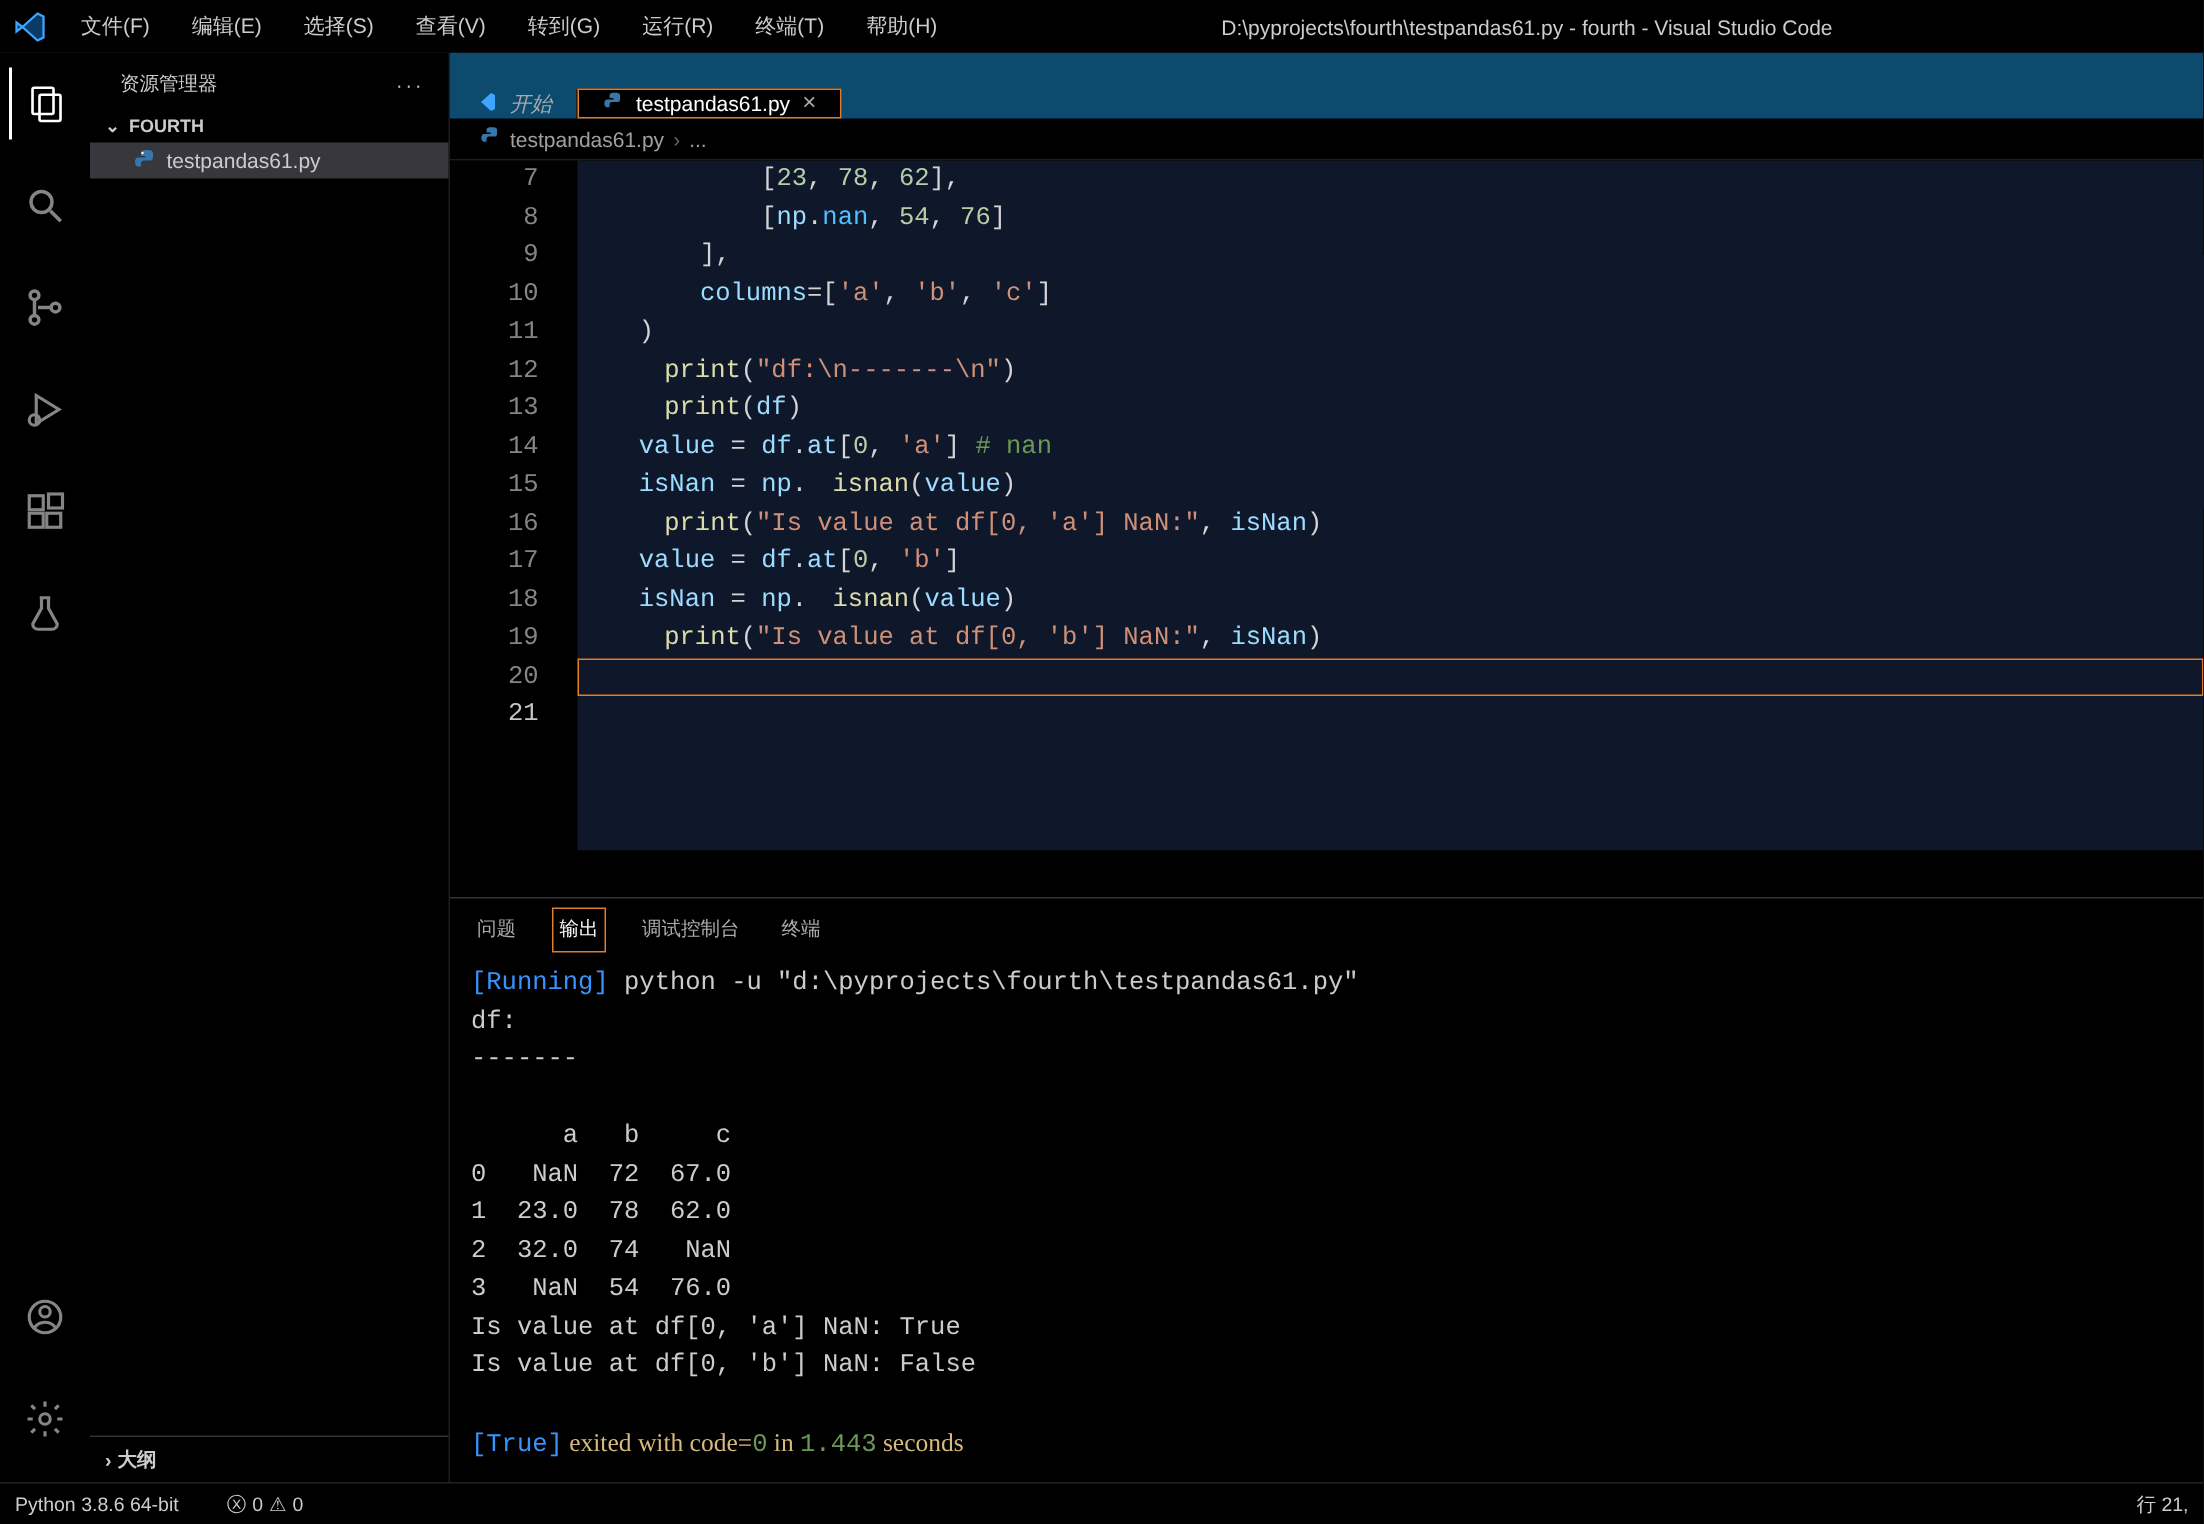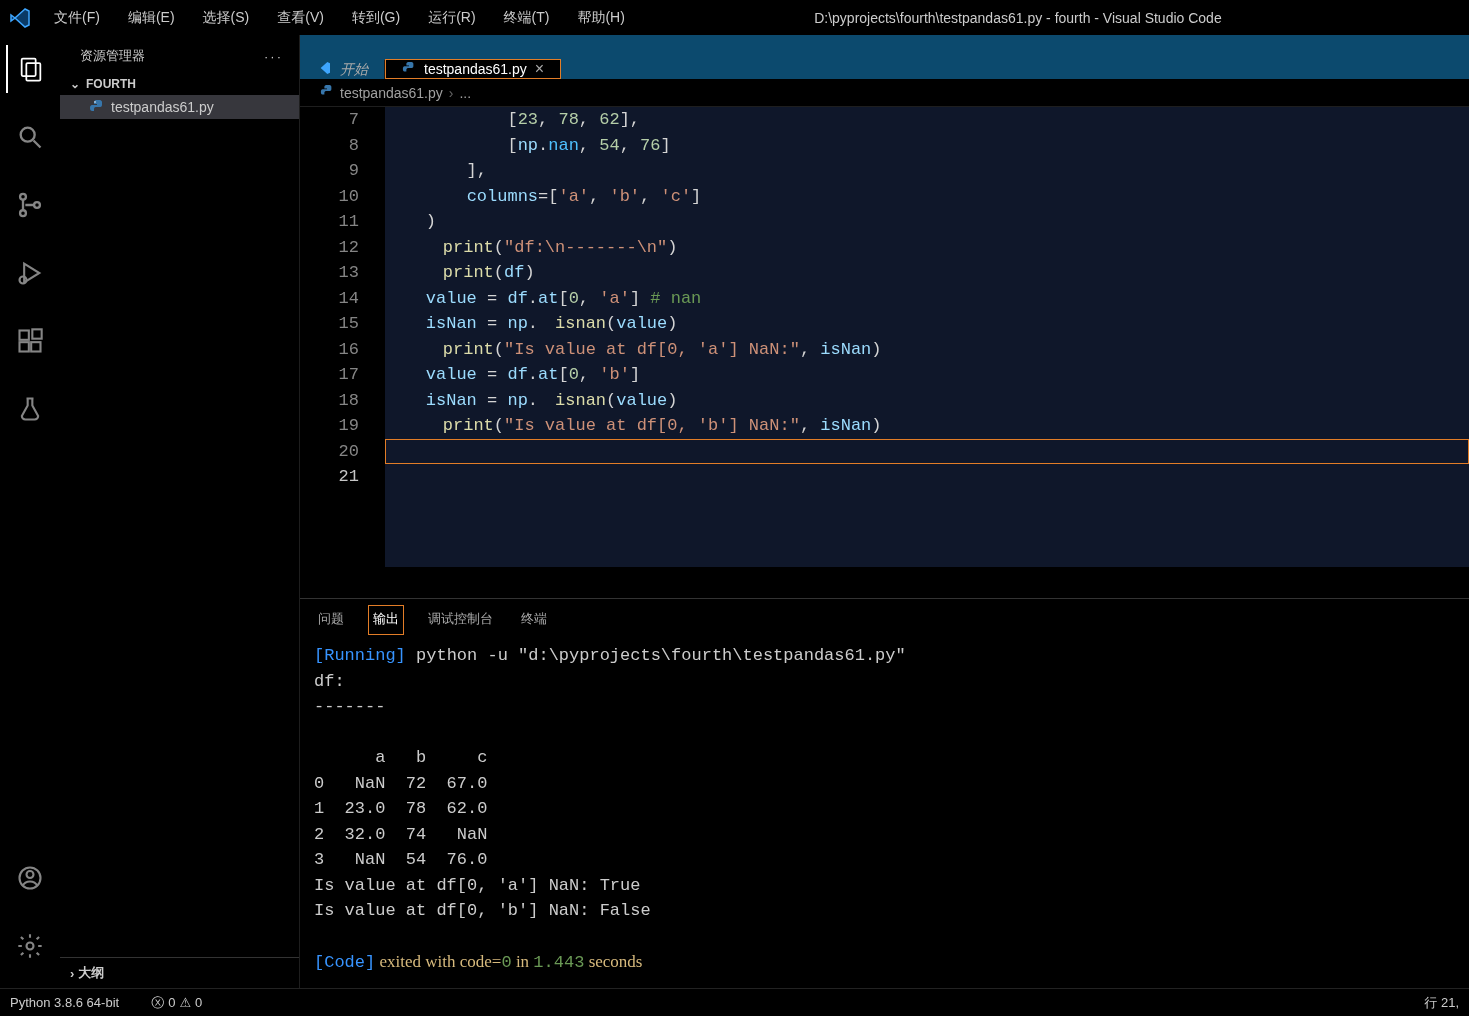--- a/index.html
+++ b/index.html
@@ -388,21 +388,21 @@
 -------
 
       a   b     c
 0   NaN  72  67.0
 1  23.0  78  62.0
 2  32.0  74   NaN
 3   NaN  54  76.0
 Is value at df[0, 'a'] NaN: True
 Is value at df[0, 'b'] NaN: False
 </span>
-<span class="out-info">[Code]</span><span class="out-yel"> exited with </span><span class="out-yel">code=</span><span class="out-green">0</span><span class="out-yel"> in </span><span class="out-green">1.443</span><span class="out-yel"> seconds</span></div>
+<span class="out-info">[True]</span><span class="out-yel"> exited with </span><span class="out-yel">code=</span><span class="out-green">0</span><span class="out-yel"> in </span><span class="out-green">1.443</span><span class="out-yel"> seconds</span></div>
     </div>
   </div>
 </div>
 
 <div class="statusbar">
   <div class="status-item">Python 3.8.6 64-bit</div>
   <div class="status-item">
     <span>ⓧ</span>
       <span>0</span>
     <span>⚠</span>

